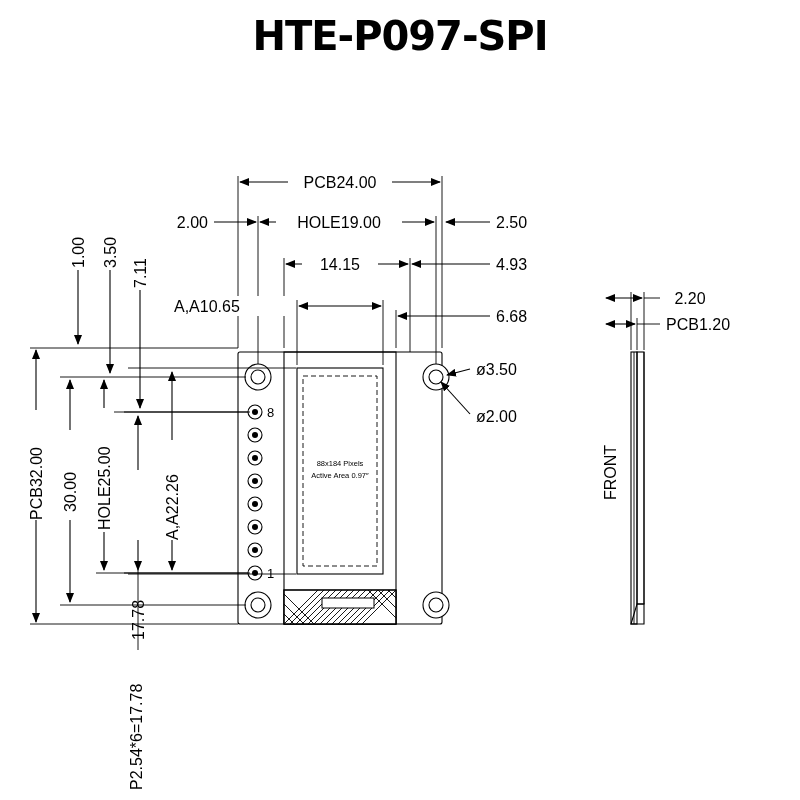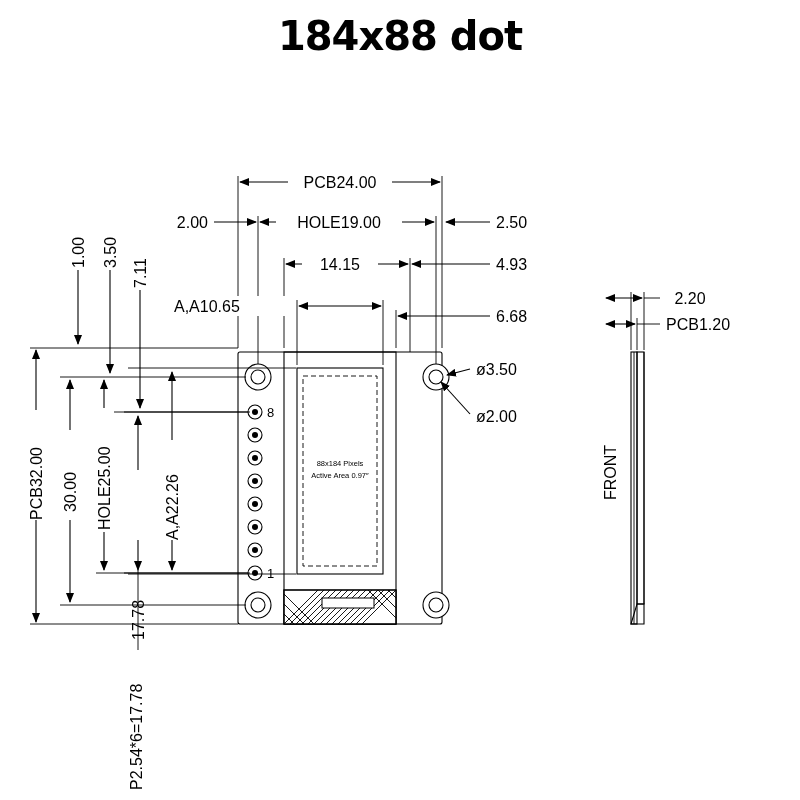--- a/index.html
+++ b/index.html
@@ -77,21 +77,21 @@
   .fill-k {
     fill: #000;
   }
 </style>
 </head>
 <body>
 
 <div id="page">
 
   <div class="title-block">
-    <div class="title-line">184x88 dot</div>
+    <div class="title-line">HTE-P097-SPI</div>
   </div>
 
   <svg class="drawing" viewBox="0 0 800 800">
     <defs>
       <marker id="arrR" markerWidth="10" markerHeight="8" refX="9" refY="4" orient="auto" markerUnits="userSpaceOnUse">
         <path d="M0,0 L10,4 L0,8 z" fill="#000"></path>
       </marker>
       <marker id="arrL" markerWidth="10" markerHeight="8" refX="1" refY="4" orient="auto" markerUnits="userSpaceOnUse">
         <path d="M10,0 L0,4 L10,8 z" fill="#000"></path>
       </marker>

